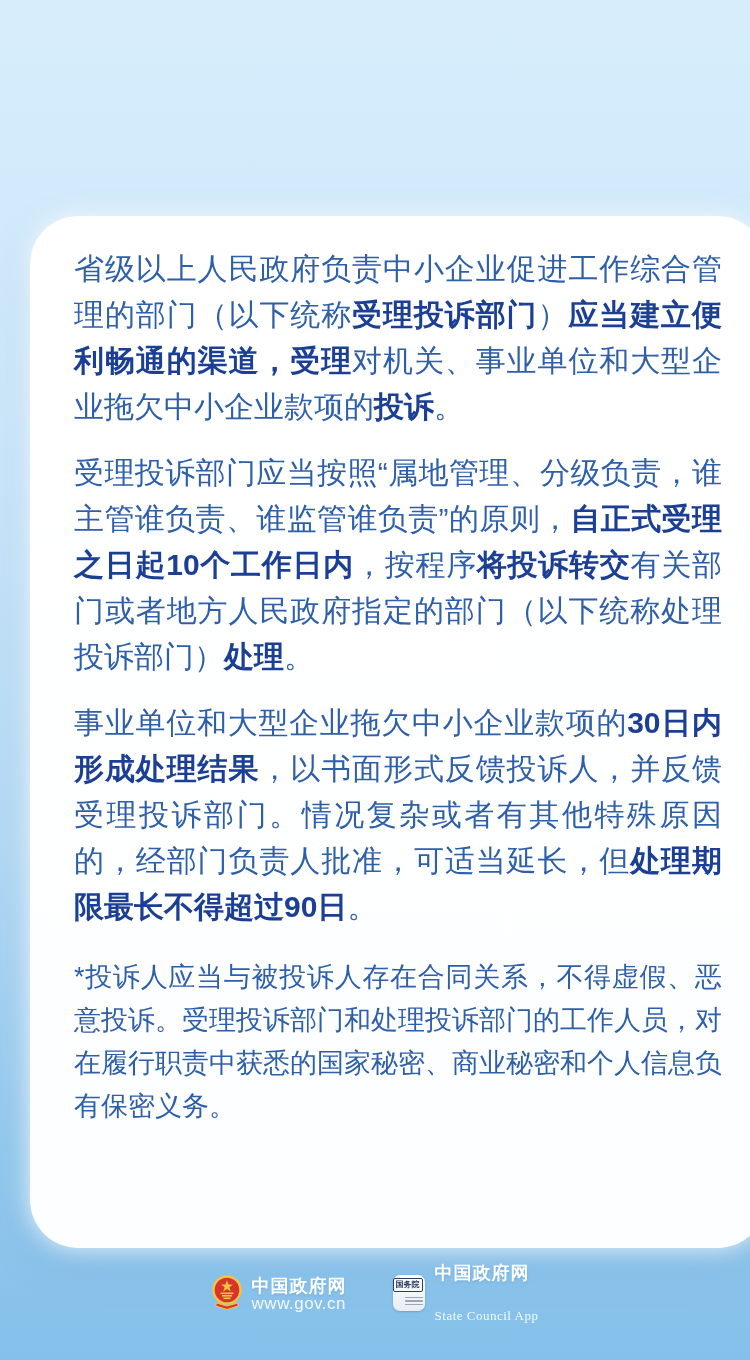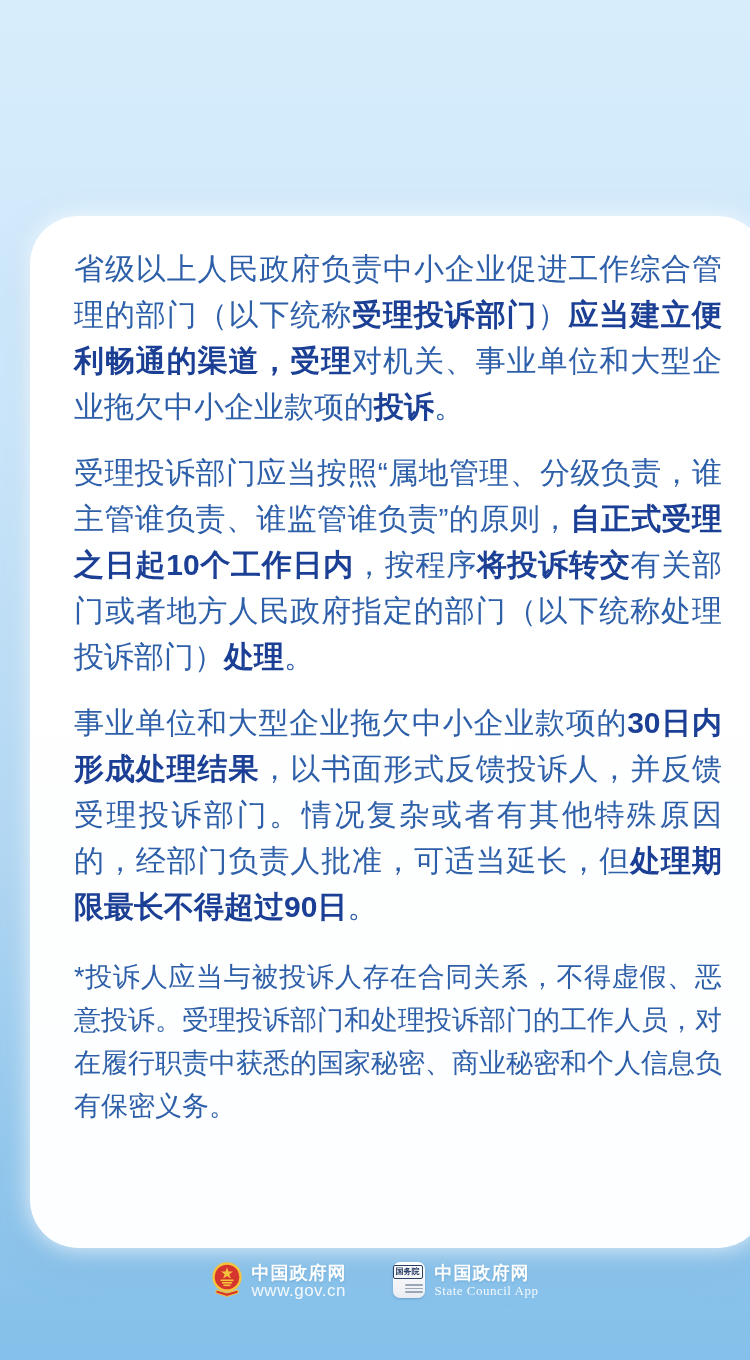--- a/index.html
+++ b/index.html
@@ -80,20 +80,21 @@
   }
   .logo-sub{
     font-size:17px;
     line-height:14px;
     opacity:0.9;
     letter-spacing:0.5px;
   }
   .logo-sub.serif{
     font-family:"Liberation Serif","DejaVu Serif",serif;
     font-size:13px;
+    margin-top:25px;
   }
   .emblem{width:30px;height:36px;flex:0 0 auto;}
   .app-icon{
     width:32px;height:36px;flex:0 0 auto;
     background:linear-gradient(180deg,#ffffff 0%,#e9edf2 100%);
     border-radius:7px;
     box-shadow:0 1px 2px rgba(60,100,150,0.35);
     display:flex;flex-direction:column;align-items:flex-end;justify-content:center;
     box-sizing:border-box;
     padding:3px 2px;

